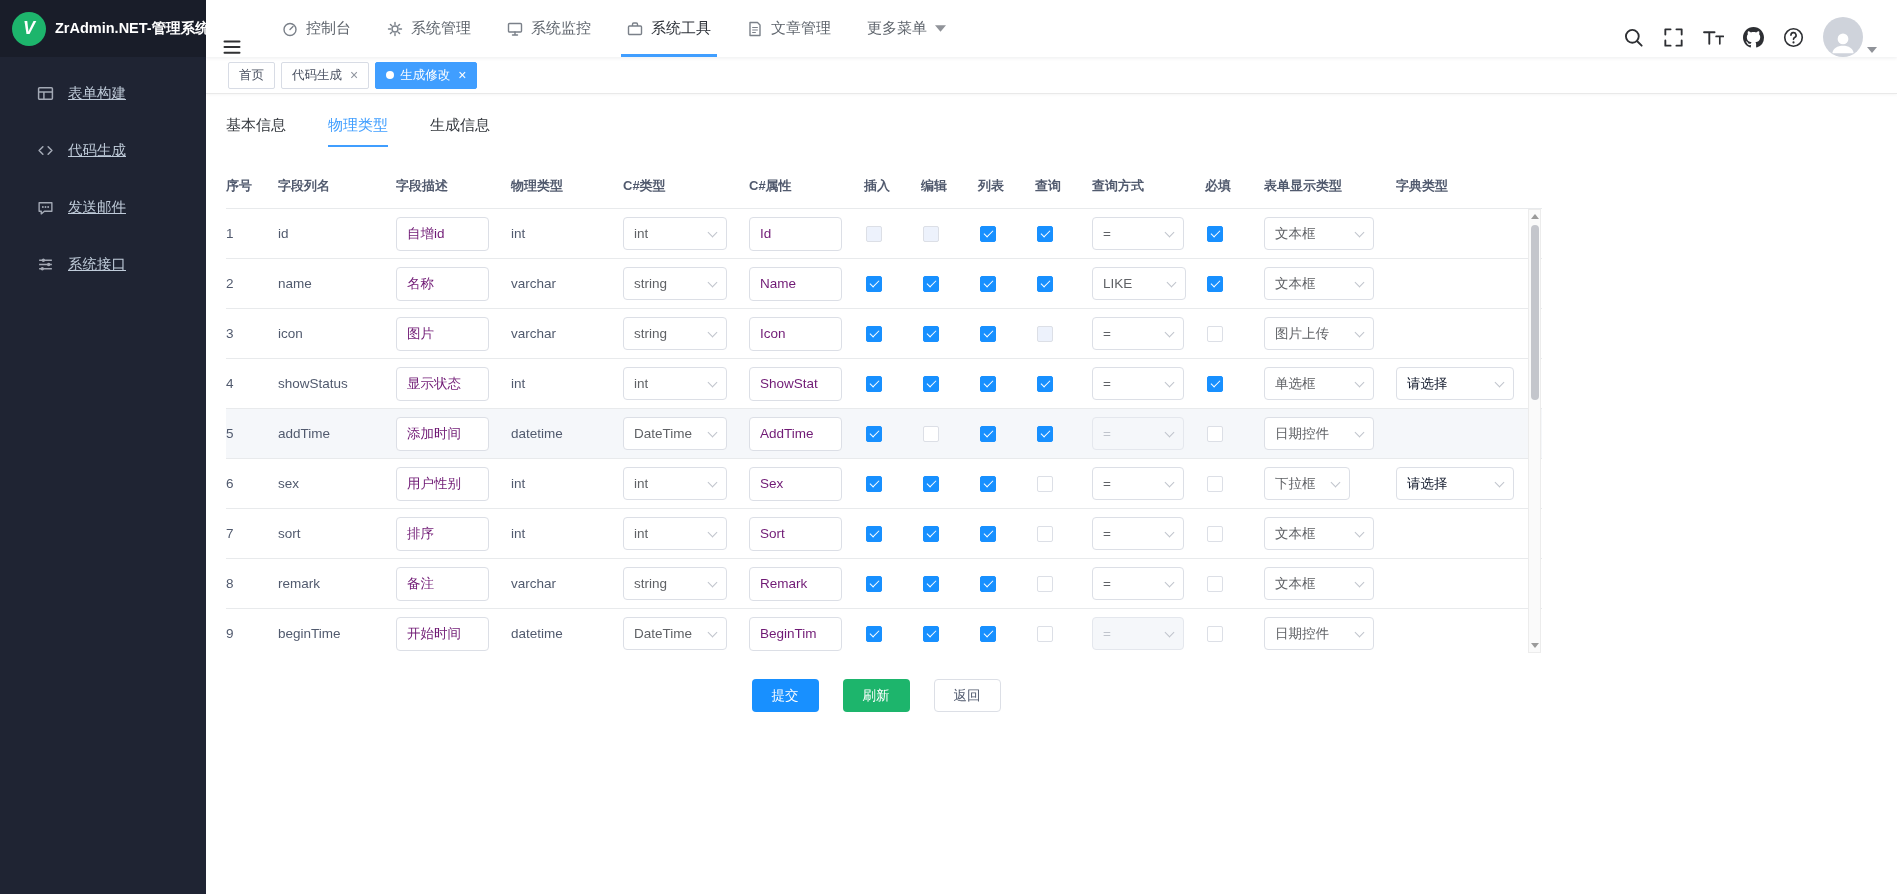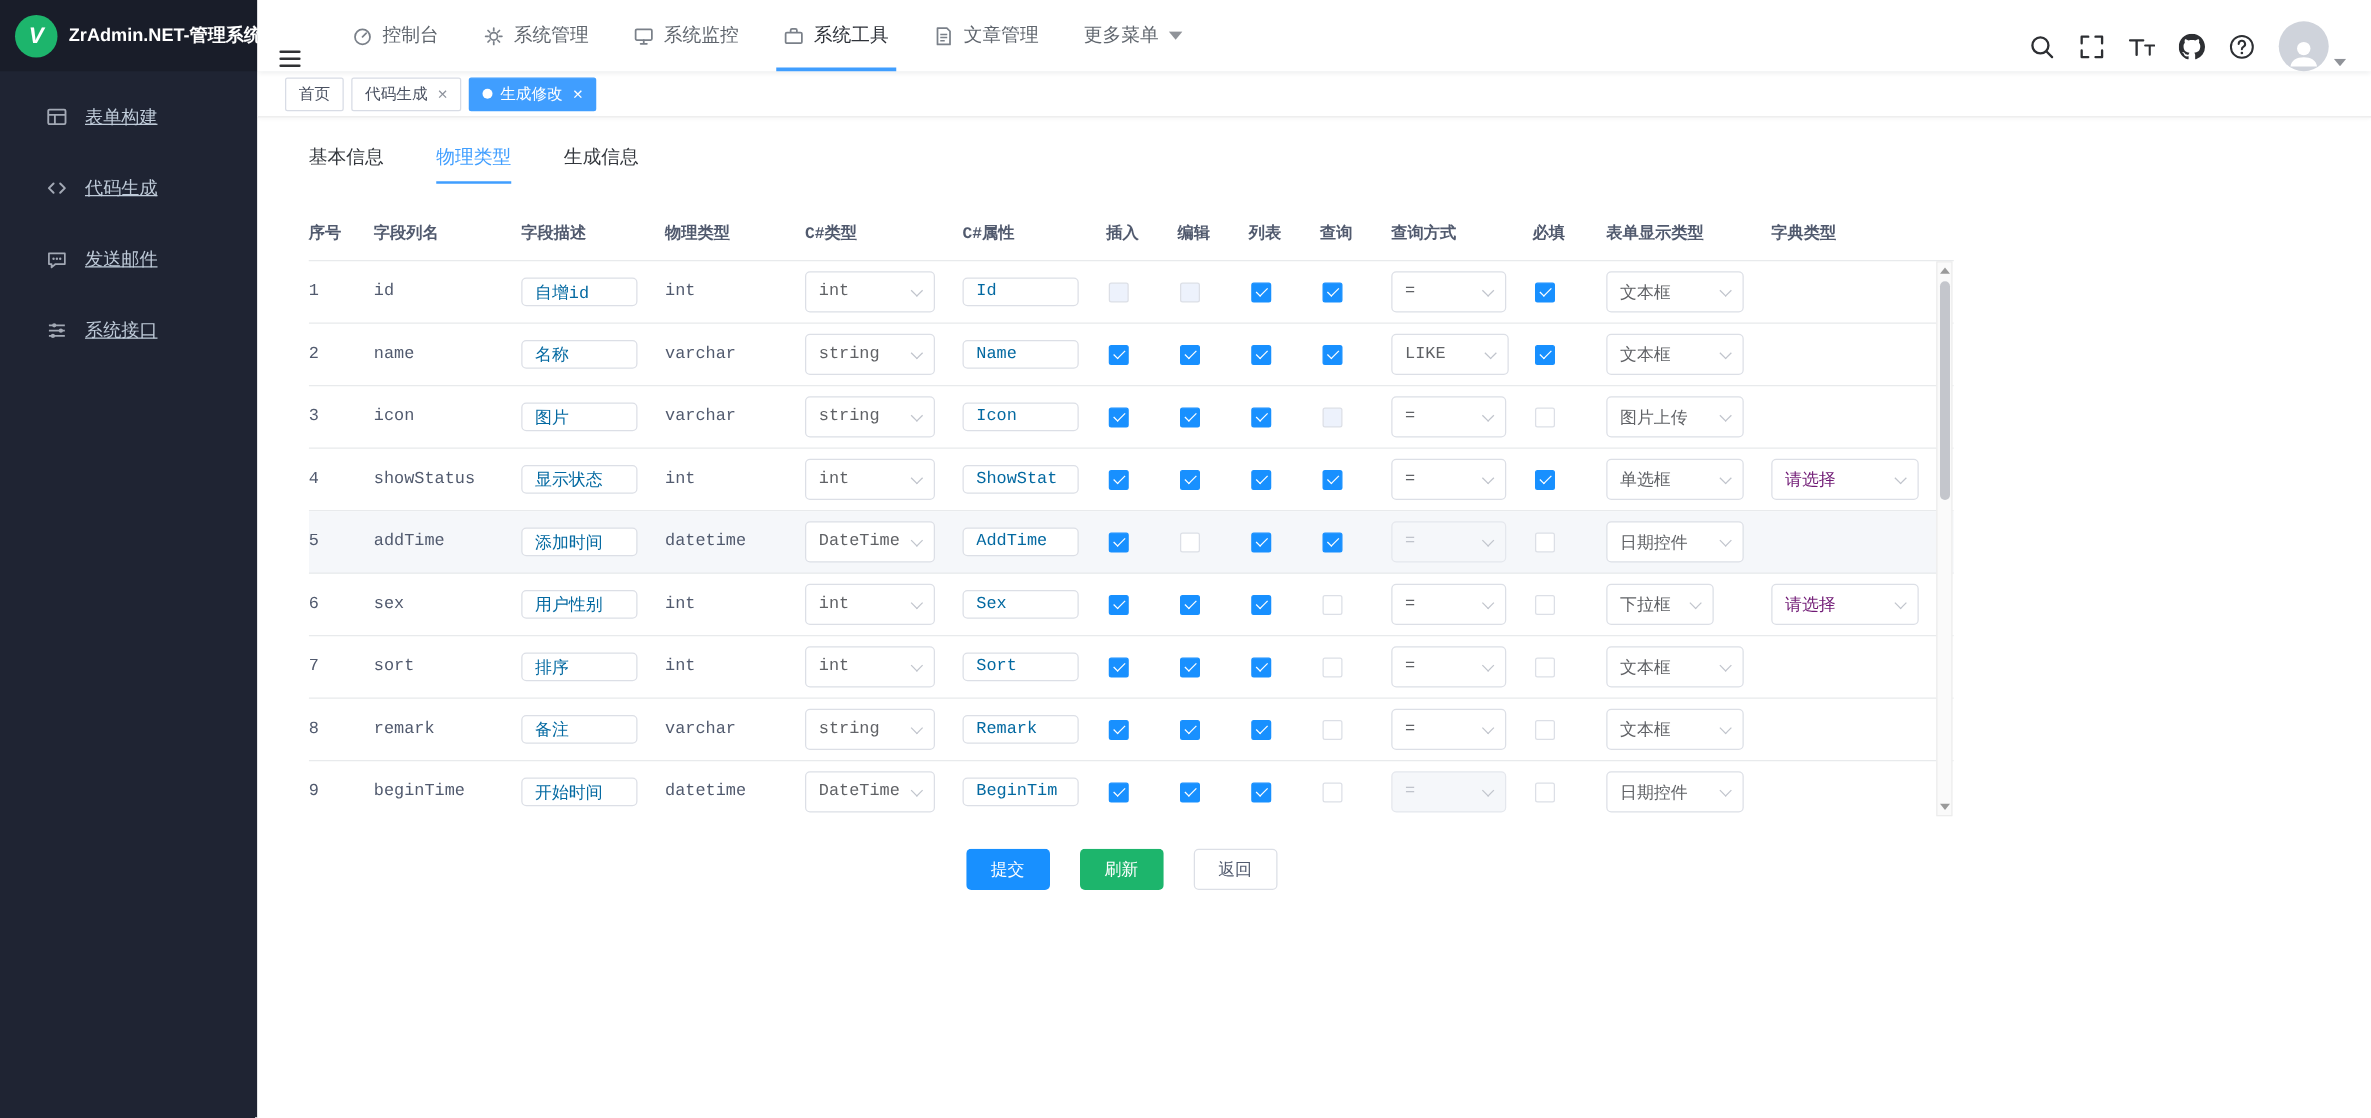--- a/index.html
+++ b/index.html
@@ -53,47 +53,47 @@
     padding-left: 22px; gap: 6px; position: relative; z-index: 2; }
   .tag { height: 27px; display: inline-flex; align-items: center; gap: 6px; padding: 0 10px;
     border: 1px solid #d8dce5; border-radius: 2px; background: #fff; color: #495060;
     font-size: 12.5px; cursor: pointer; white-space: nowrap; }
   .tag.active { background: var(--accent, #409eff); border-color: var(--accent, #409eff); color: #fff; }
   .dot { width: 8px; height: 8px; border-radius: 50%; background: #fff; flex-shrink: 0; }
   .tag-close { font-size: 14px; line-height: 1; cursor: pointer; margin-left: 2px; color: inherit; }
   .tag:not(.active) .tag-close { color: #8f949e; }
 
   
-  .content { flex: 1; background: #fff; padding: 14px 0 0 41px; position: relative; overflow: hidden; font-family: Liberation Mono, monospace; }
+  .content { flex: 1; background: #fff; padding: 14px 0 0 20px; position: relative; overflow: hidden; }
   .ctabs { display: flex; gap: 42px; margin-bottom: 16px; padding-top: 8px; }
   .ctab { font-size: 15px; color: #33373d; padding-bottom: 12px; cursor: pointer; position: relative; }
   .ctab.active { color: var(--accent, #409eff); }
   .ctab.active::after { content: ""; position: absolute; left: 0; right: 0; bottom: 0; height: 2px;
     background: var(--accent, #409eff); }
 
   
   .table-wrap { position: relative; width: 1316px; }
   .thead, .trow { display: grid; align-items: center;
     grid-template-columns: 52px 118px 115px 112px 126px 115px 57px 57px 57px 57px 113px 59px 132px 130px; }
   .thead { height: 46px; border-bottom: 1px solid #e8eaec; font-size: 13px; font-weight: bold; color: #515a6e; }
   .th { white-space: nowrap; }
   .tbody { height: 444px; overflow: hidden; }
   .trow { height: 50px; border-bottom: 1px solid #e8eaec; font-size: 13.5px; color: #515a6e; }
   .trow.hl { background: #f5f7fa; }
   .td { display: flex; align-items: center; min-width: 0; }
-  .inp { height: 23px; width: 93px; border: 1px solid #dcdfe6; border-radius: 4px; padding: 0 10px;
-    font-size: 13.5px; color: #0369a1; background: #fff; outline: none; font-family: inherit; }
+  .inp { height: 34px; width: 93px; border: 1px solid #dcdfe6; border-radius: 4px; padding: 0 10px;
+    font-size: 13.5px; color: #701a75; background: #fff; outline: none; font-family: inherit; }
   .sel { height: 33px; border: 1px solid #dcdfe6; border-radius: 4px; background: #fff;
     display: inline-flex; align-items: center; padding: 0 24px 0 10px; position: relative;
     font-size: 13.5px; color: #606266; cursor: pointer; }
   .sel .sel-val { overflow: hidden; white-space: nowrap; }
   .chev { position: absolute; right: 10px; top: 11px; width: 7px; height: 7px;
     border-right: 1.4px solid #c0c4cc; border-bottom: 1.4px solid #c0c4cc; transform: rotate(45deg); }
   .sel.disabled { background: #f5f7fa; border-color: #e4e7ed; color: #c0c4cc; cursor: not-allowed; }
-  .sel.placeholder { color: #701a75; }
+  .sel.placeholder { color: #0f172a; }
   .cb { width: 16px; height: 16px; border: 1px solid #dcdfe6; border-radius: 2px; background: #fff;
     position: relative; cursor: pointer; margin-left: 2px; flex-shrink: 0; }
   .cb.checked { background: var(--primary, #1890ff); border-color: var(--primary, #1890ff); }
   .cb.checked::after { content: ""; position: absolute; left: 5px; top: 1.5px; width: 4px; height: 8px;
     border-right: 1.7px solid #fff; border-bottom: 1.7px solid #fff; transform: rotate(45deg); }
   .cb.disabled { background: #edf2fc; border-color: #dcdfe6; cursor: not-allowed; }
 
   
   .vscroll { position: absolute; left: 1302px; top: 46px; width: 13px; height: 444px;
     background: #fafafa; border: 1px solid #ececec; display: flex; flex-direction: column;

